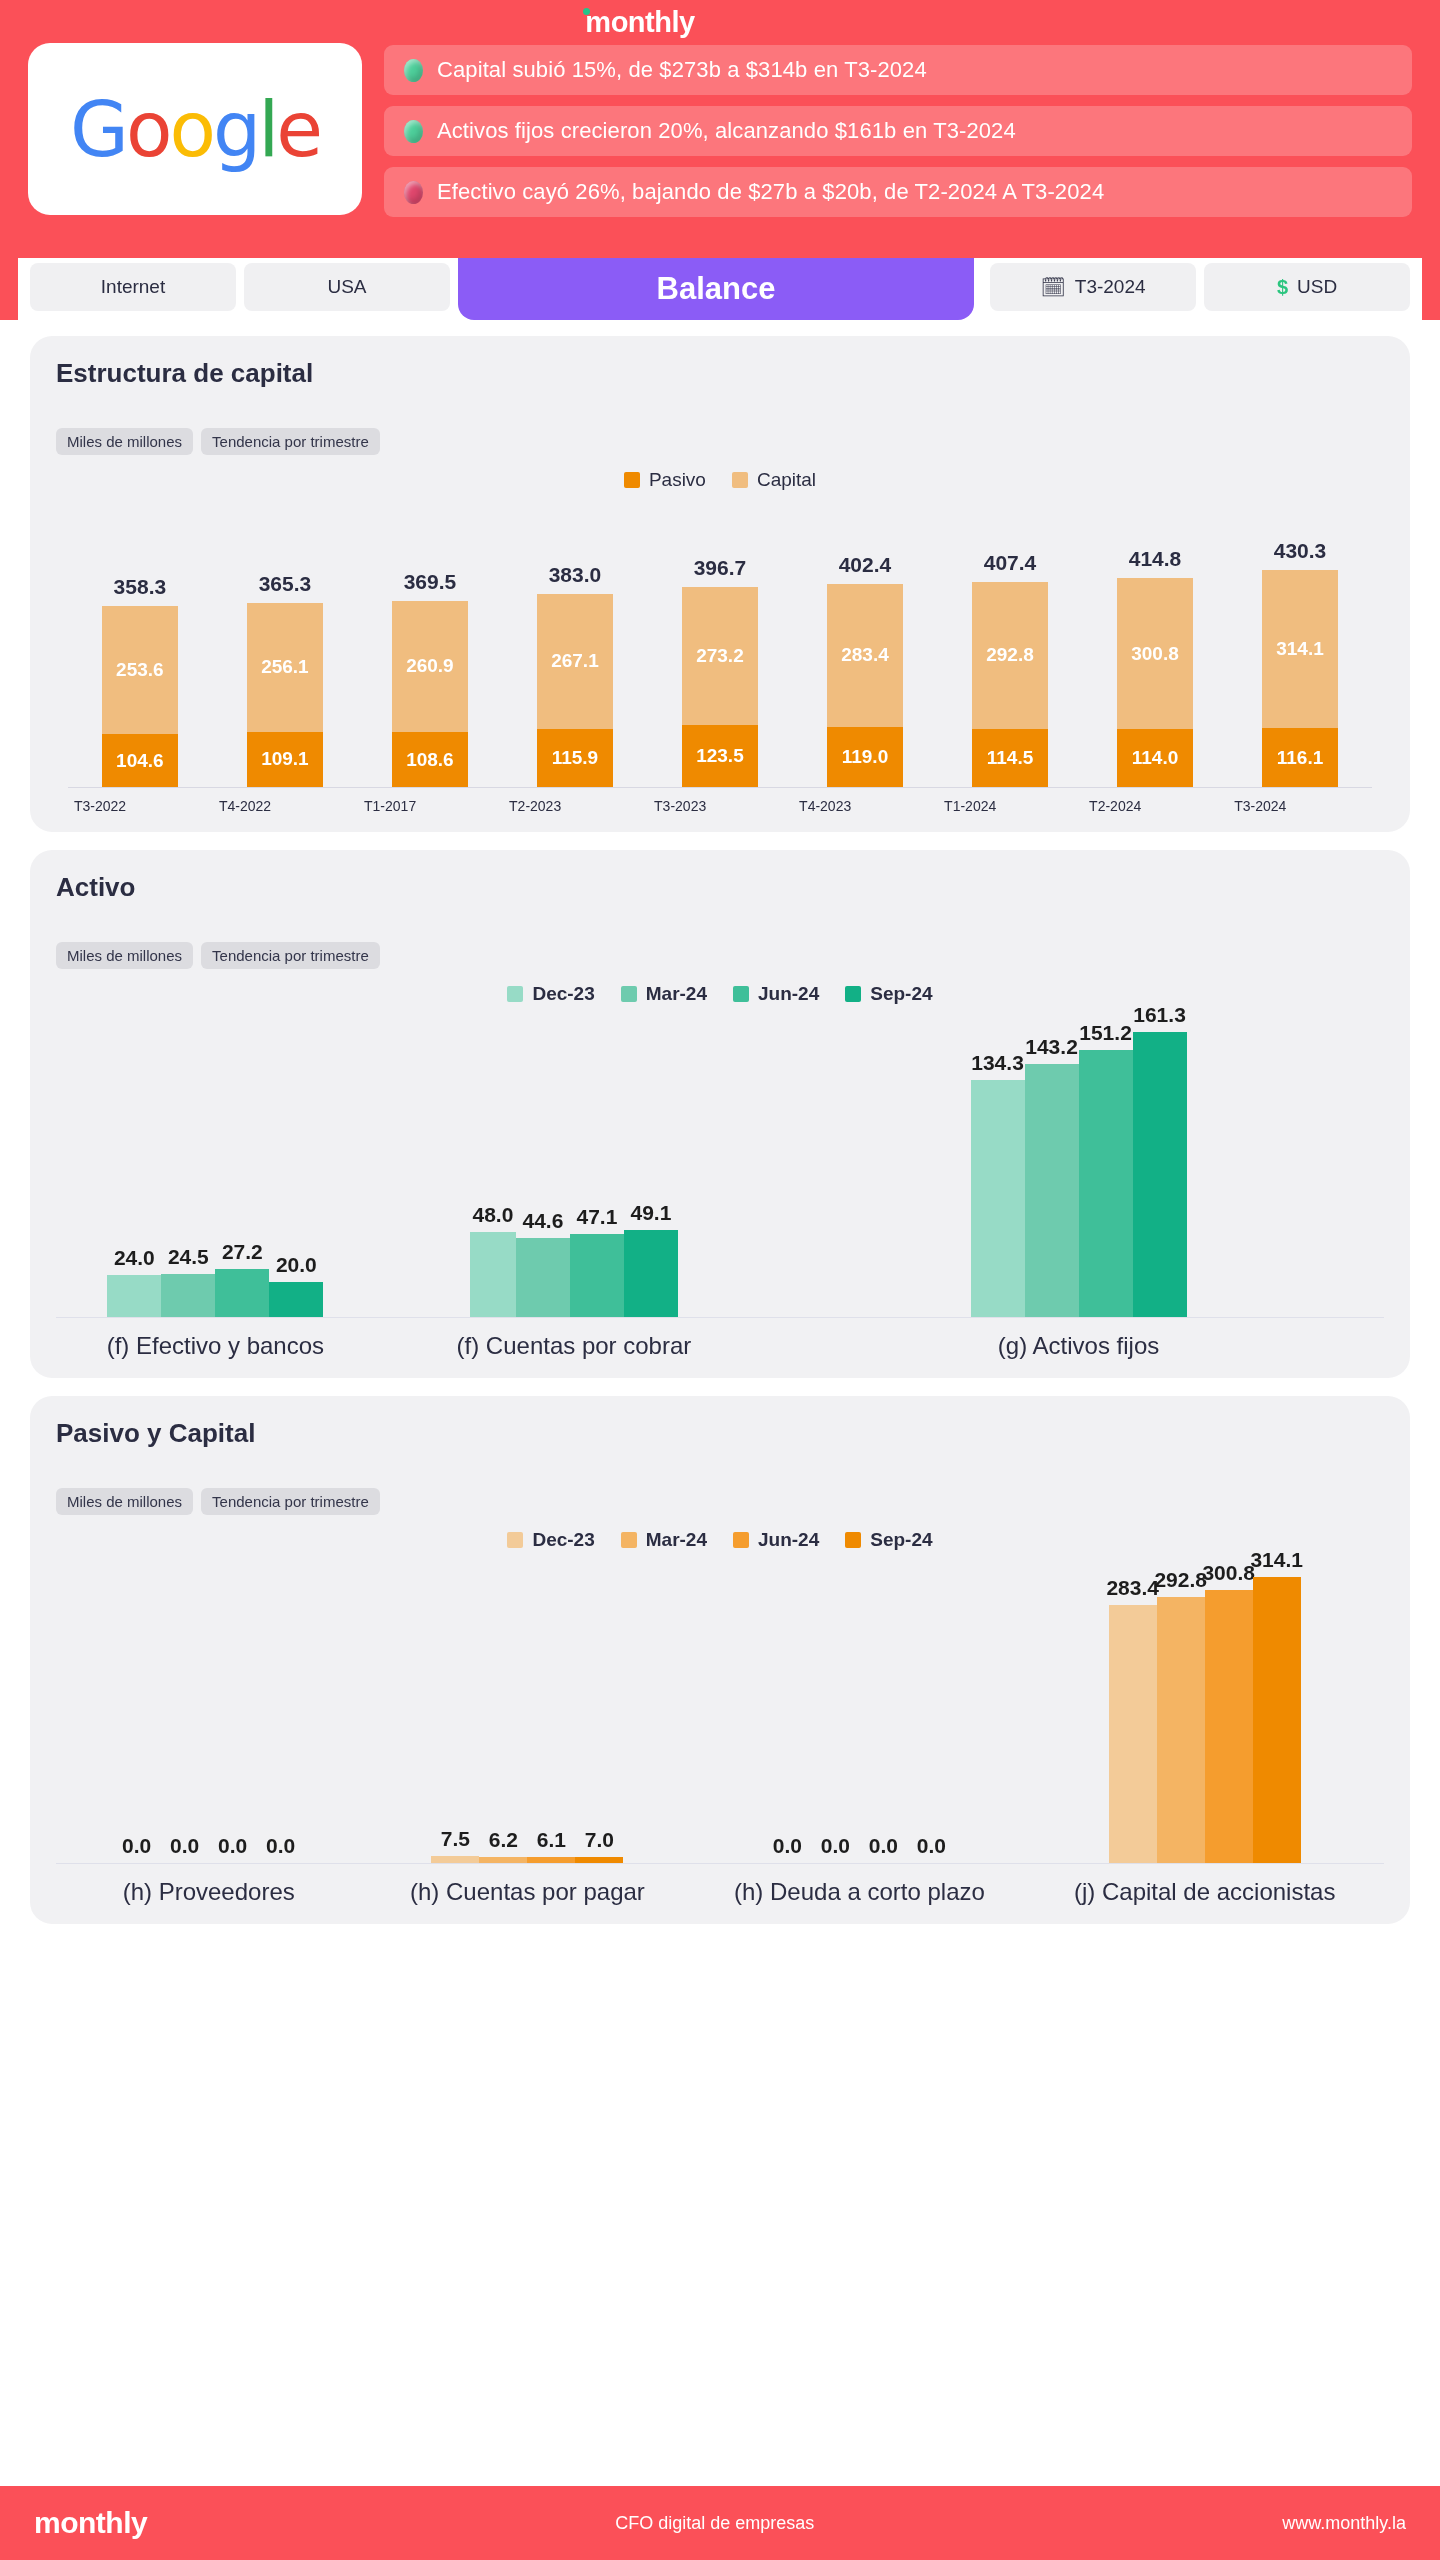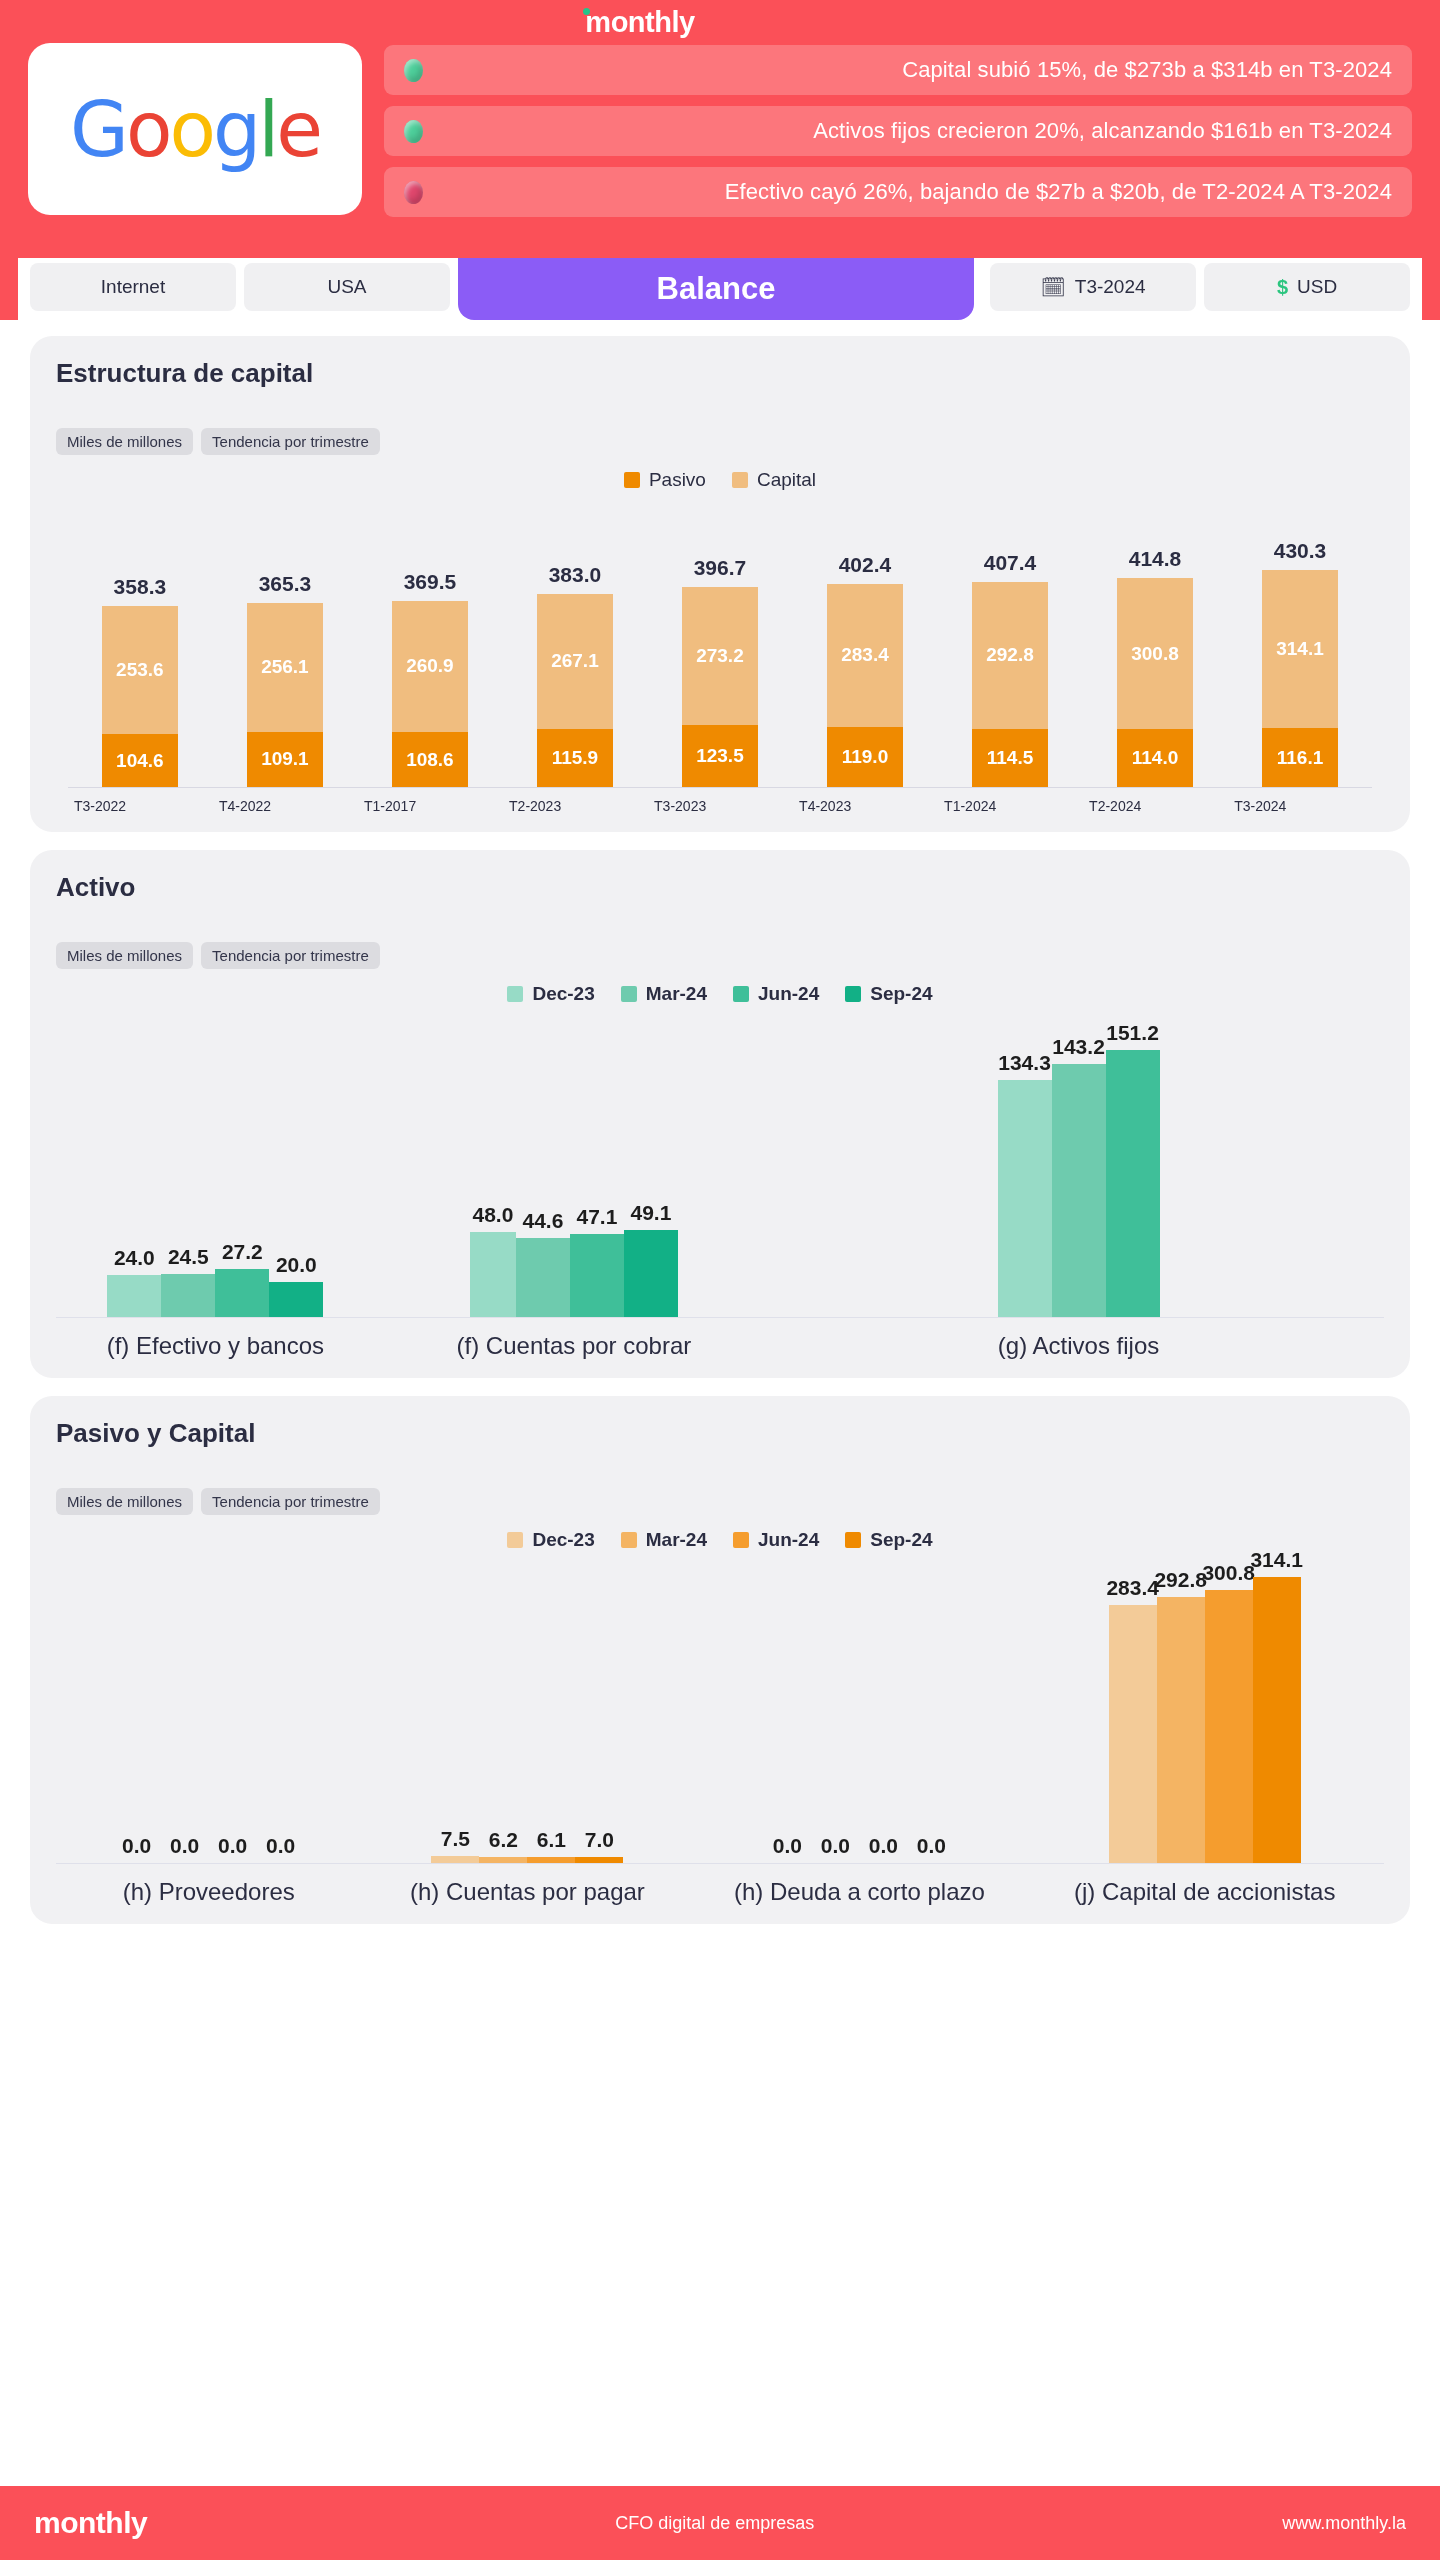--- a/index.html
+++ b/index.html
@@ -58,21 +58,20 @@
   .g4{color:#4285F4;} .g5{color:#34A853;} .g6{color:#EA4335;}
 
   .bullets { flex:1; display:flex; flex-direction:column; gap:11px; padding-top:2px; }
   .bullet {
     background:rgba(255,255,255,0.22);
     border-radius:9px;
     height:50px;
     display:flex; align-items:center;
     padding:0 20px;
     gap:14px;
-    justify-content:space-between;
   }
   .bullet .dot {
     width:19px; height:23px; border-radius:50%;
     flex:none;
     box-shadow: inset -3px -4px 6px rgba(0,0,0,0.18), inset 2px 3px 5px rgba(255,255,255,0.5);
   }
   .dot-up { background:#4ecf9b; }
   .dot-down { background:#e0476d; }
   .bullet .txt { color:#ffffff; font-size:22px; letter-spacing:0.1px; }
 
@@ -389,20 +388,24 @@
               <div class="b" style="height: 237px; background: rgb(151, 219, 198);"></div>
             </div>
             <div class="gbar" style="width: 54px;">
               <div class="v">143.2</div>
               <div class="b" style="height: 252.706px; background: rgb(110, 203, 174);"></div>
             </div>
             <div class="gbar" style="width: 54px;">
               <div class="v">151.2</div>
               <div class="b" style="height: 266.824px; background: rgb(63, 191, 153);"></div>
             </div>
+            <div class="gbar" style="width: 54px;">
+              <div class="v">161.3</div>
+              <div class="b" style="height: 284.647px; background: rgb(18, 176, 134);"></div>
+            </div>
           </div>
           <div class="gdivider" style="width: 100%;"></div>
           <div class="glabel">(g) Activos fijos</div>
         </div>
       </div>
   </div>
 
   <div class="card">
     <div class="card-title">Pasivo y Capital</div>
     <div class="pills">

